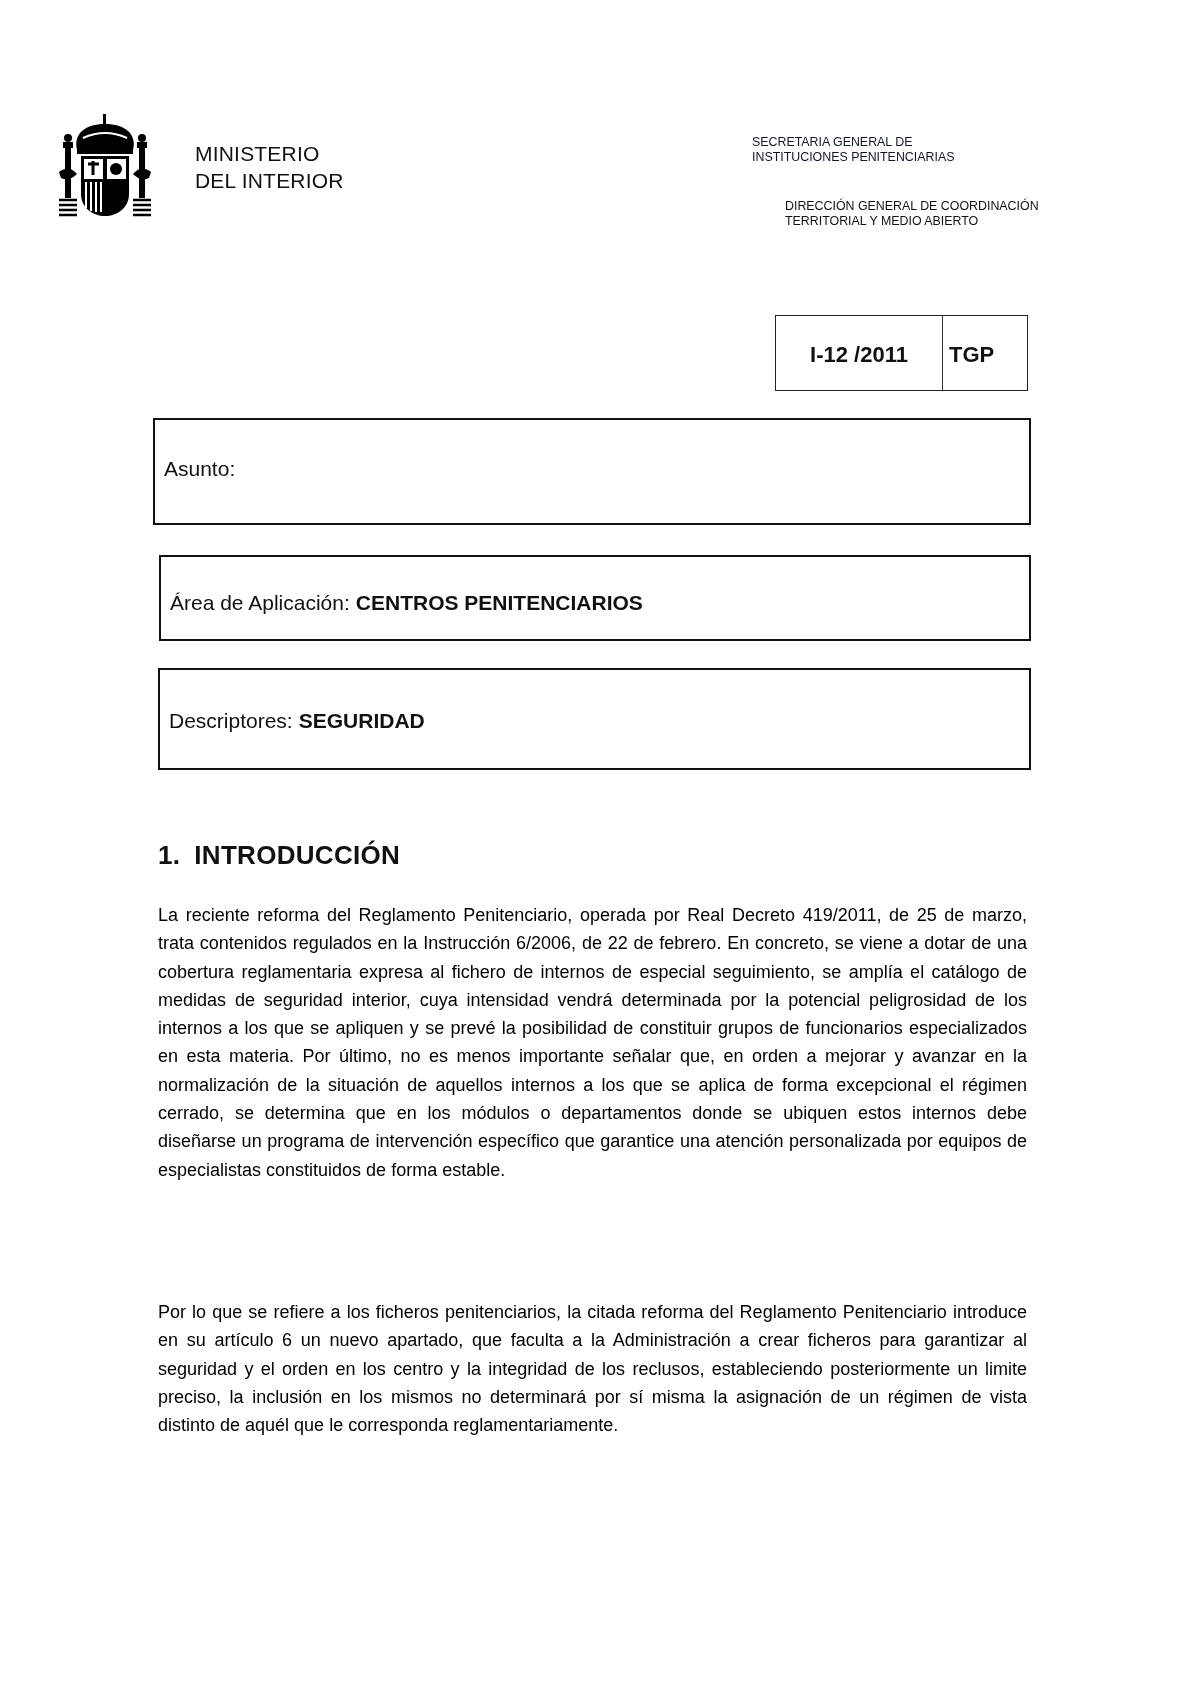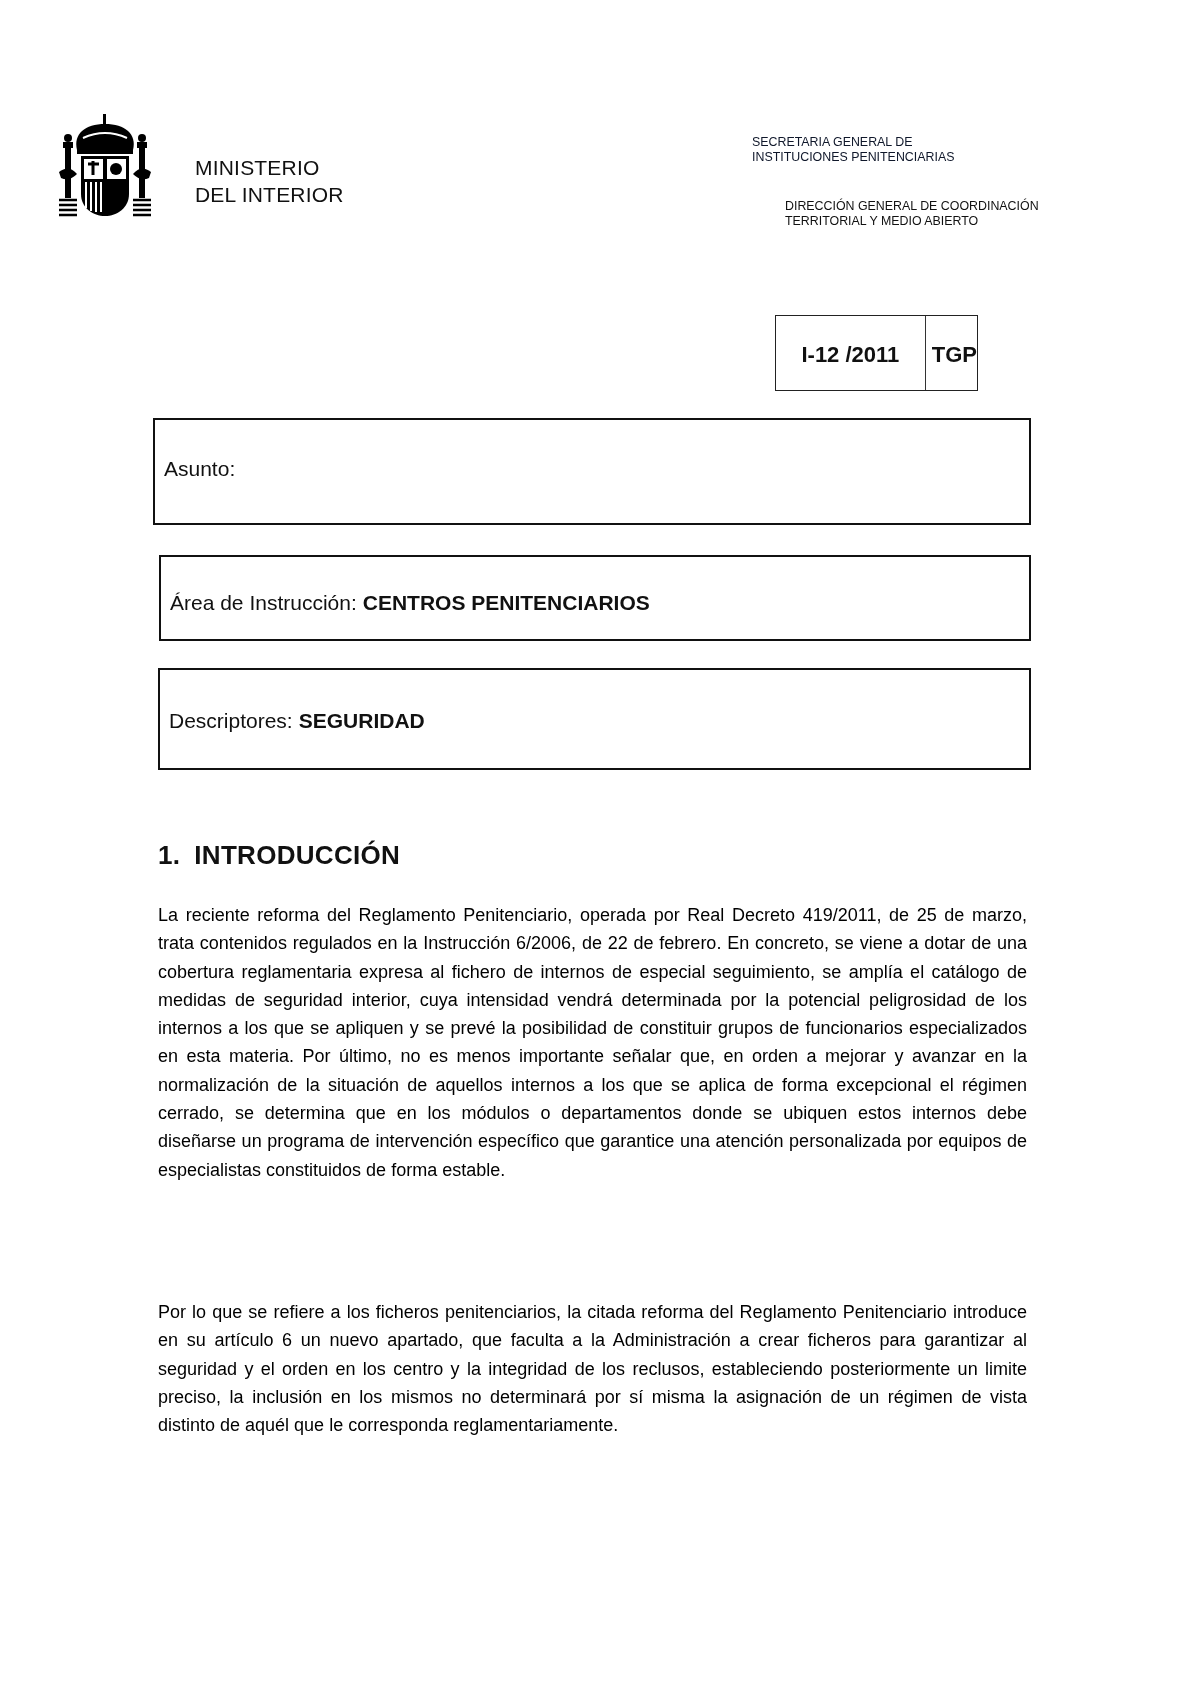--- a/index.html
+++ b/index.html
@@ -1,23 +1,23 @@
 <!DOCTYPE html>
 <html><head>
 <meta charset="utf-8">
 <style>
   html, body { margin:0; padding:0; background:#ffffff; }
   body { width:1183px; height:1700px; position:relative; overflow:hidden;
          font-family:"Liberation Sans", sans-serif; color:#111; }
   .abs { position:absolute; }
   .crest { left:55px; top:112px; width:100px; height:110px; }
-  .ministry { left:195px; top:154px; font-size:21px; line-height:27px; color:#111; letter-spacing:0.2px; }
+  .ministry { left:195px; top:140px; font-size:21px; line-height:27px; color:#111; letter-spacing:0.2px; }
   .secretaria { left:752px; top:135px; font-size:12.4px; line-height:15px; color:#0f172a; }
   .direccion { left:752px; top:199px; font-size:12.4px; line-height:15px; color:#111;margin-left:33px; }
-  .ref-box { left:775px; top:315px; width:203px; height:76px; border:1.5px solid #222; box-sizing:border-box; display:flex; }
+  .ref-box { left:775px; top:315px; width:253px; height:76px; border:1.5px solid #222; box-sizing:border-box; display:flex; }
   .ref-code { width:167px; border-right:1.5px solid #333; display:flex; align-items:center; justify-content:center;
               font-weight:bold; font-size:22px; box-sizing:border-box; padding-top:4px; }
   .ref-unit { flex:1; display:flex; align-items:center; padding-left:6px; font-weight:bold; font-size:22px; padding-top:4px; }
   .field-box { border:2.5px solid #111; box-sizing:border-box; font-size:21px; display:flex; align-items:center; padding-left:9px; }
   .field-box .lbl { font-weight:normal; }
   .field-box .val { font-weight:bold; margin-left:6px; }
   .asunto { left:153px; top:418px; width:878px; height:107px; align-items:flex-start; padding-top:37px;flex-direction:column; }
   .area { left:159px; top:555px; width:872px; height:86px; padding-top:10px; }
   .descr { left:158px; top:668px; width:873px; height:102px; padding-top:4px; }
   .heading { left:158px; top:840px; font-size:26px; font-weight:bold; letter-spacing:0.3px; }
@@ -77,21 +77,21 @@
 <div class="abs ref-box">
   <div class="ref-code">I-12 /2011</div>
   <div class="ref-unit">TGP</div>
 </div>
 
 <div class="abs field-box asunto">
   <span class="lbl">Asunto:</span>
 </div>
 
 <div class="abs field-box area">
-  <span class="lbl">Área de Instrucción:</span>
+  <span class="lbl">Área de Aplicación:</span>
   <span class="val">CENTROS PENITENCIARIOS</span>
 </div>
 
 <div class="abs field-box descr">
   <span class="lbl">Descriptores:</span>
   <span class="val">SEGURIDAD</span>
 </div>
 
 <div class="abs heading">
   <span class="num">1.</span><span>INTRODUCCIÓN</span>

